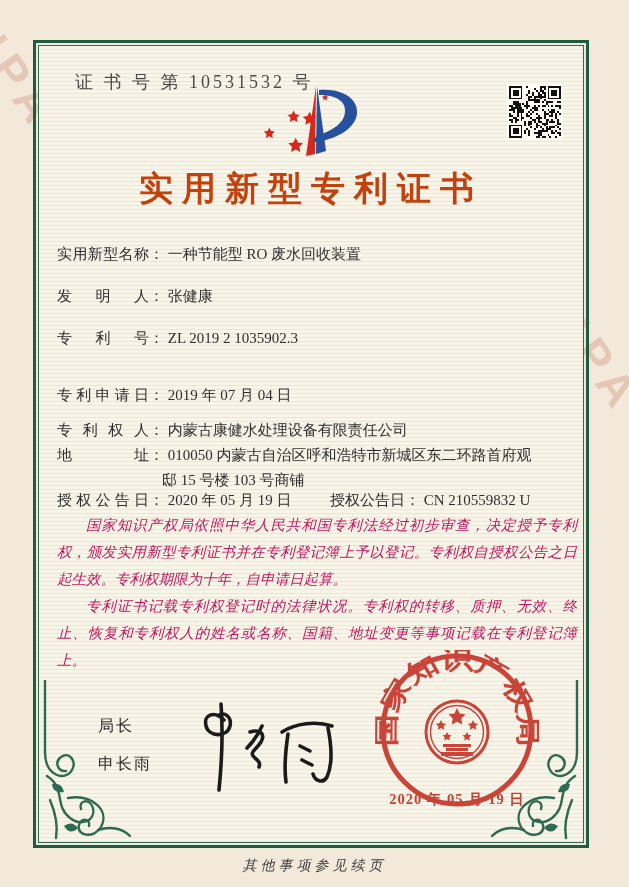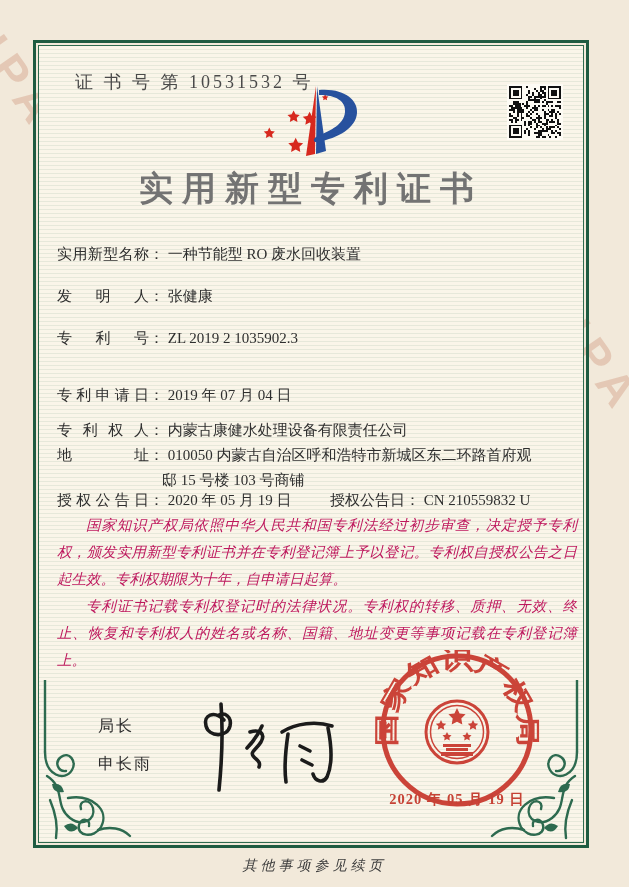--- a/index.html
+++ b/index.html
@@ -27,21 +27,21 @@
   .frame-inner::before {
     content:""; position:absolute; inset:0;
     background:repeating-linear-gradient(0deg, rgba(128,164,138,0.16) 0 1px, transparent 1px 4px);
     pointer-events:none;
   }
   .cert-no { position:absolute; left:36px; top:24px; font-size:18px; letter-spacing:3px; color:#4a4a4a; }
   .logo { position:absolute; left:213px; top:34px; width:120px; height:84px; }
   .qr { position:absolute; left:468px; top:38px; width:56px; height:56px; }
   .title {
     position:absolute; left:0; top:120px; width:100%; text-align:center;
-    font-size:34px; font-weight:bold; letter-spacing:9px; color:#737373;
+    font-size:34px; font-weight:bold; letter-spacing:9px; color:#c2410c;
   }
   .fields { position:absolute; left:18px; top:0; right:14px; font-size:15px; color:#2e2e2e; }
   .row { position:absolute; left:0; white-space:nowrap; }
   .f-label { display:inline-block; width:92px; text-align:justify; text-align-last:justify; }
   .addr-line2 { margin-left:105px; margin-top:6px; }
   .pair2 { position:absolute; left:273px; top:0; }
   .paragraphs {
     position:absolute; left:18px; top:466px; width:520px;
     font-size:14.5px; line-height:27px; text-align:justify;
     font-style:italic; color:#be185d;

